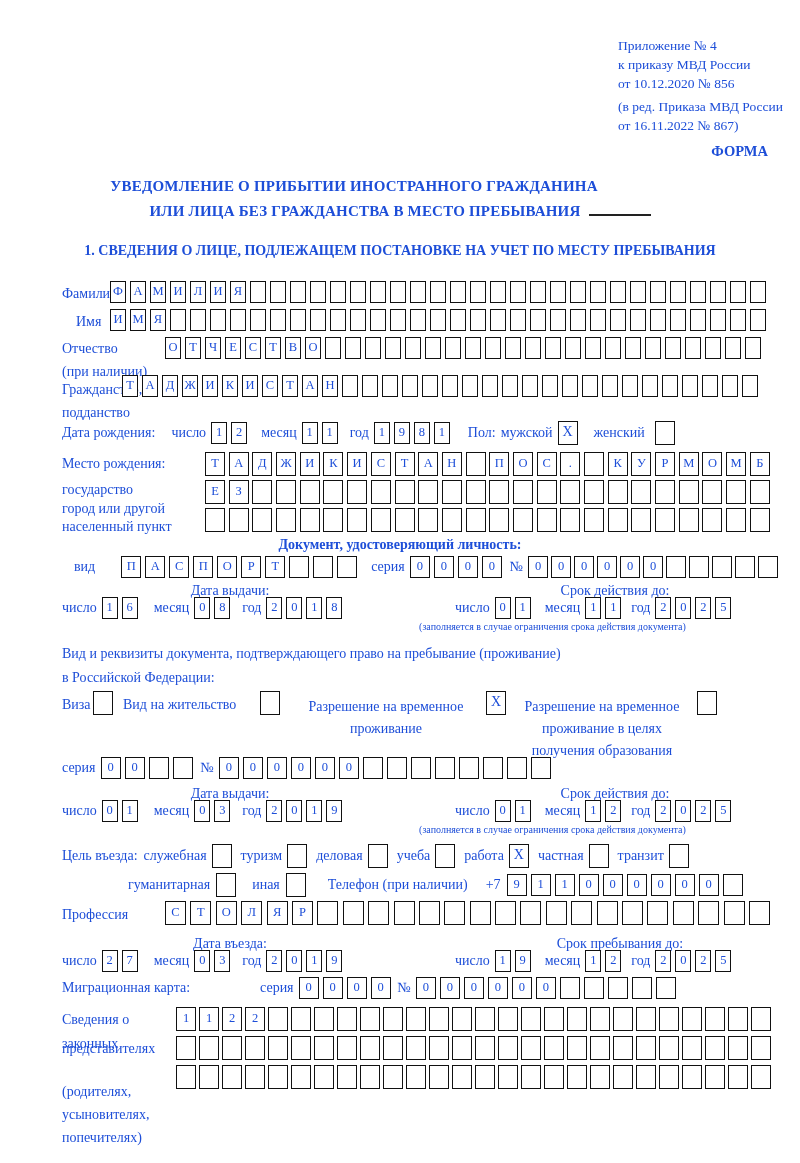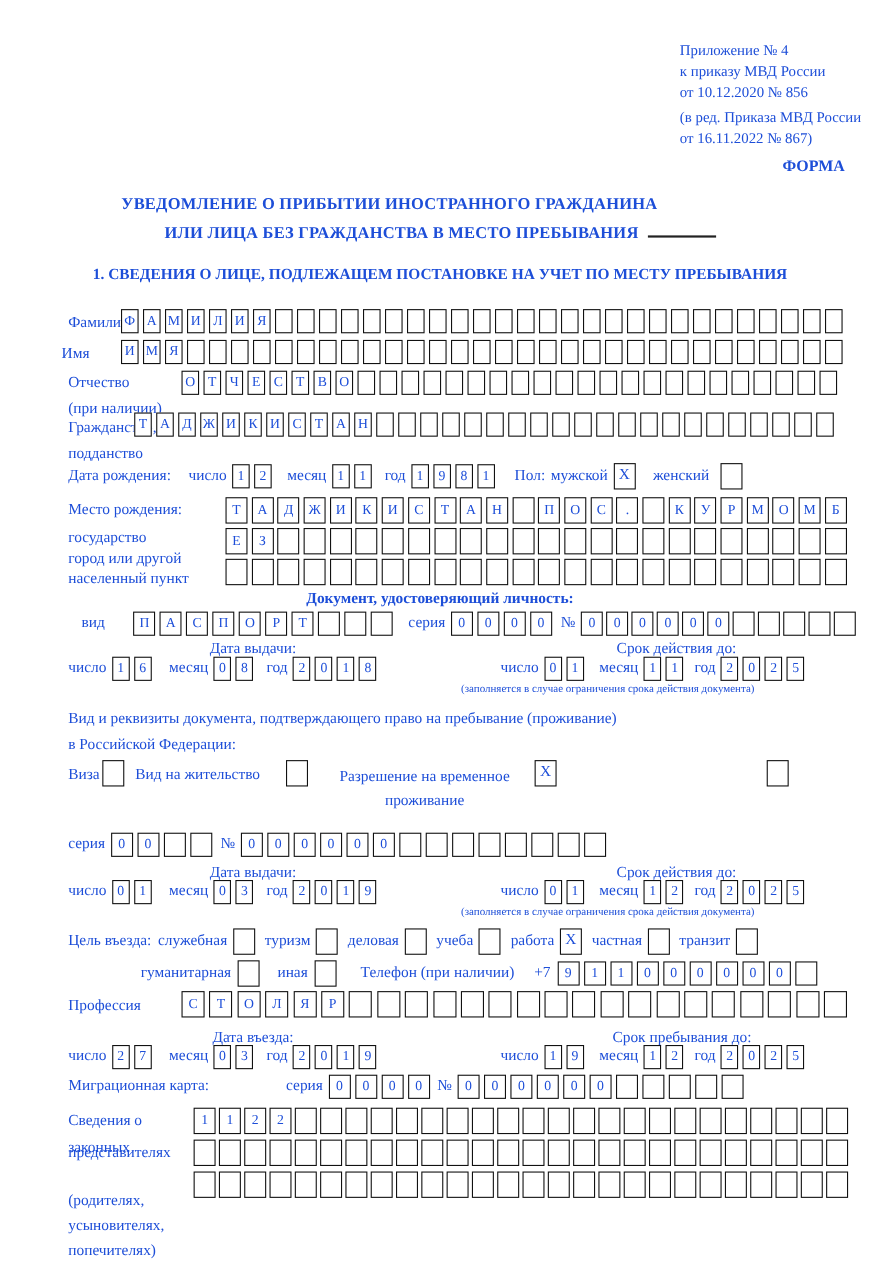--- a/index.html
+++ b/index.html
@@ -73,21 +73,21 @@
       <span class="cell"></span>
       <span class="cell"></span>
       <span class="cell"></span>
       <span class="cell"></span>
       <span class="cell"></span>
       <span class="cell"></span>
       <span class="cell"></span>
       <span class="cell"></span>
     </div>
 
-  <div class="abs" style="left:56px;top:314px;">Имя</div>
+  <div class="abs" style="left:76px;top:314px;">Имя</div>
   <div class="abs cells" style="left:110px;top:309px;">
       <span class="cell">И</span>
       <span class="cell">М</span>
       <span class="cell">Я</span>
       <span class="cell"></span>
       <span class="cell"></span>
       <span class="cell"></span>
       <span class="cell"></span>
       <span class="cell"></span>
       <span class="cell"></span>
@@ -384,20 +384,21 @@
 
   <div class="abs" style="left:62px;top:697px;">Виза</div>
   <span class="abs checkbox" style="left:93px;top:691px;"></span>
 
   <div class="abs" style="left:123px;top:697px;">Вид на жительство</div>
   <span class="abs checkbox" style="left:260px;top:691px;"></span>
 
   <div class="abs c" style="left:293px;top:696px;width:186px;line-height:22px;white-space:normal;">Разрешение на временное проживание</div>
   <span class="abs checkbox" style="left:486px;top:691px;">X</span>
 
+  <div class="abs c" style="left:516px;top:696px;width:172px;line-height:22px;white-space:normal;">Разрешение на временное проживание в целях получения образования</div>
   <span class="abs checkbox" style="left:697px;top:691px;"></span>
 
   <div class="abs row" style="left:62px;top:757px;">
     <span class="w">серия</span>
     <span class="cells" style="--cw:20px;--cg:4px;">
         <span class="cell">0</span>
         <span class="cell">0</span>
         <span class="cell"></span>
         <span class="cell"></span>
       </span>

